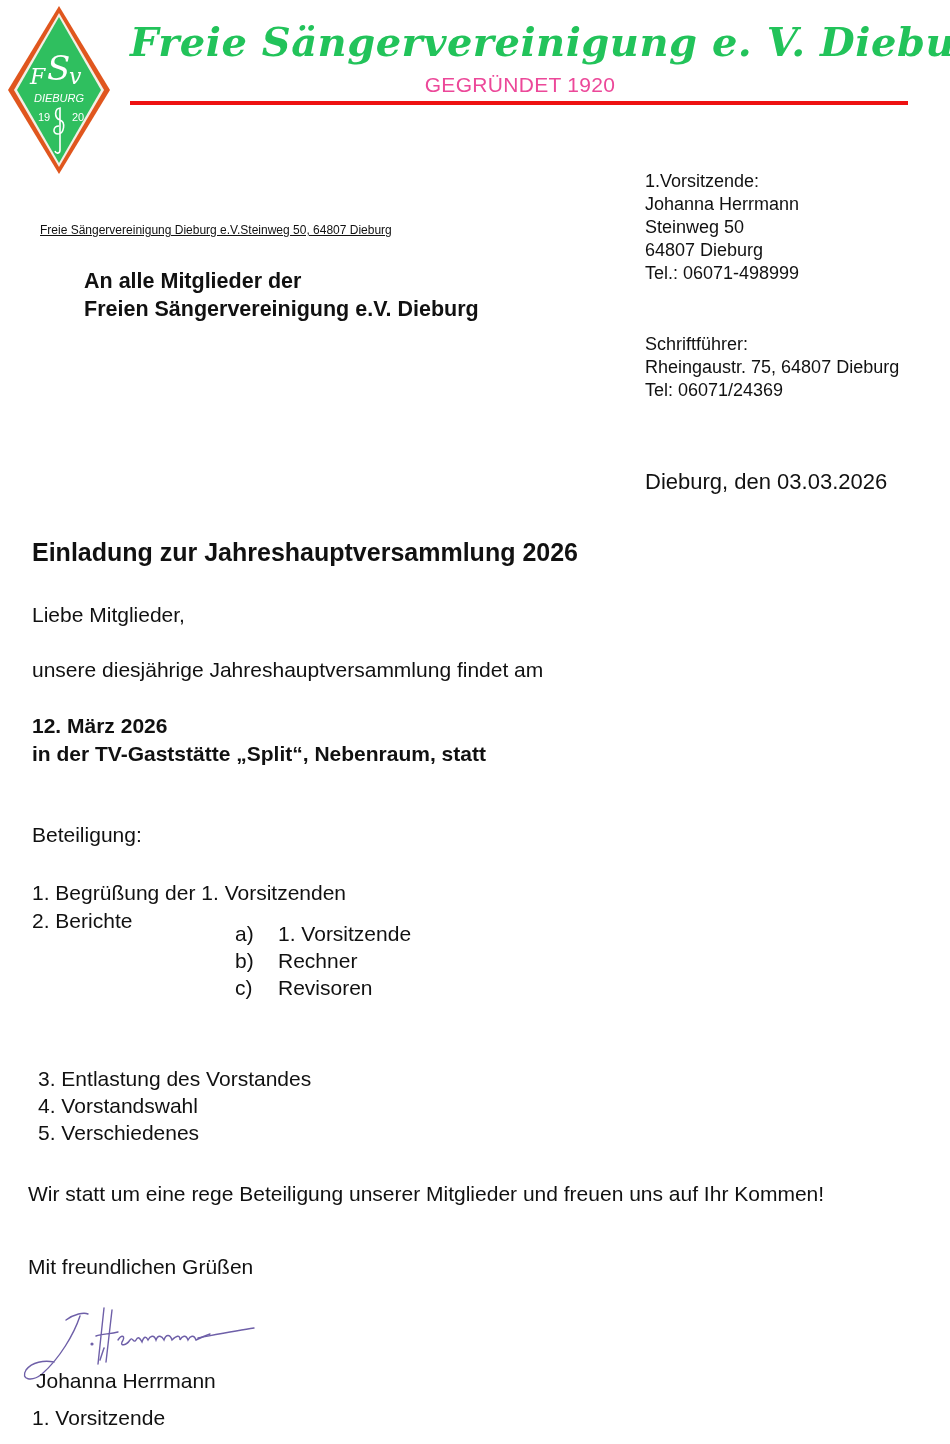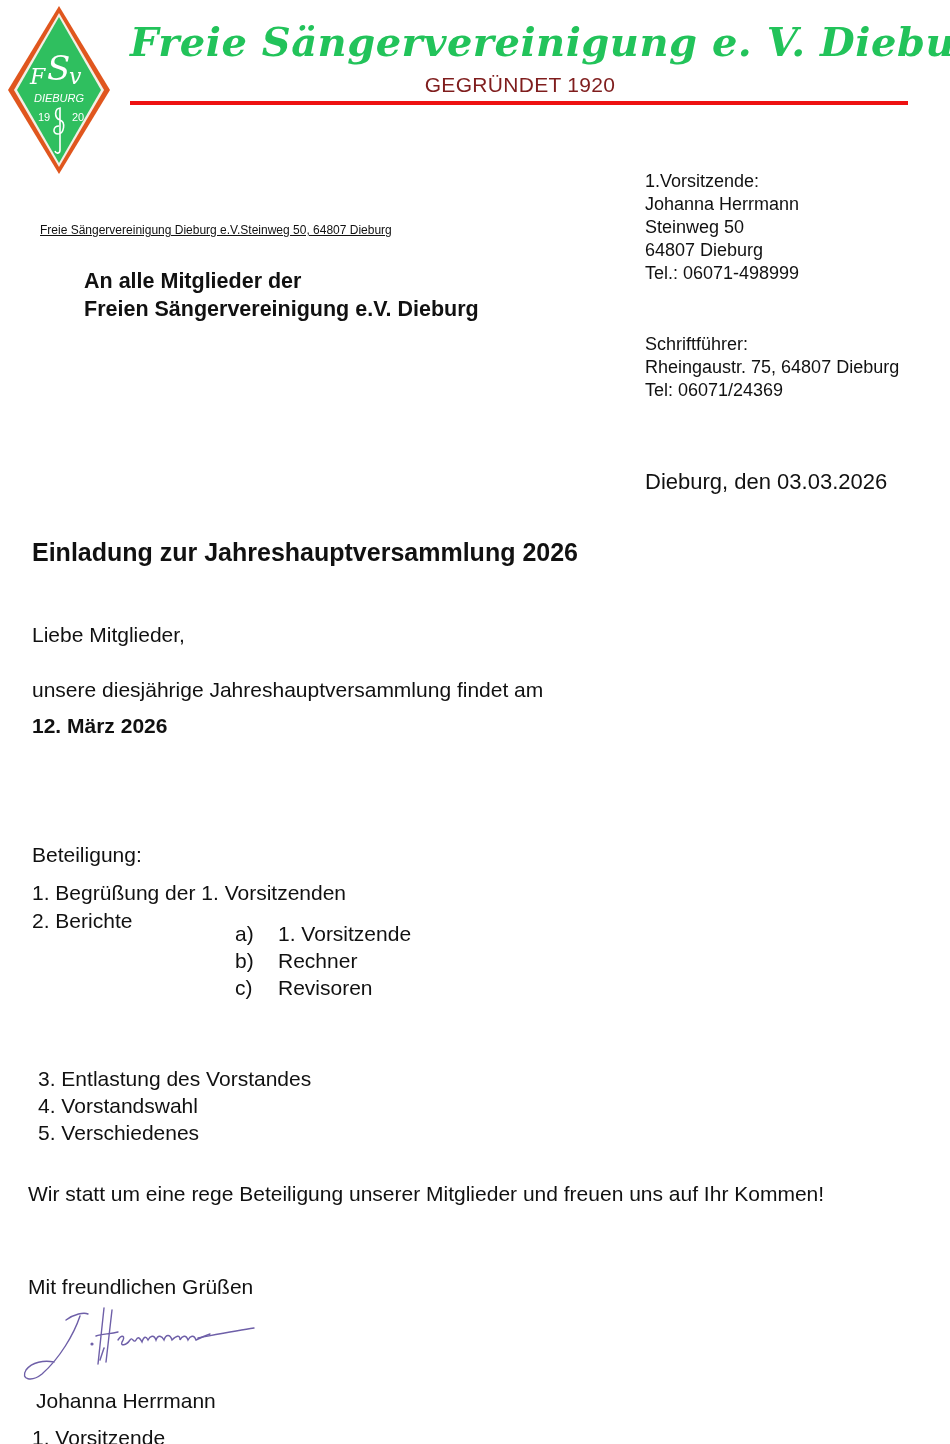--- a/index.html
+++ b/index.html
@@ -30,21 +30,21 @@
       font-size: 40px;
       letter-spacing: 0.5px;
       color: #22c35a;
       white-space: nowrap;
       transform: scaleX(1.0);
     }
     .founded {
       left: 130px; top: 73px; width: 780px;
       text-align: center;
       font-size: 21px;
-      color: #7f1d1d;
+      color: #ec4899;
       letter-spacing: 0.3px;
     }
     .header-rule {
       left: 130px; top: 101px; width: 778px; height: 4px;
       background: #ee1111;
     }
 
     
     .sender-line {
       left: 40px; top: 223px;
@@ -80,21 +80,20 @@
     
     .subject {
       left: 32px; top: 538px;
       font-size: 25px;
       font-weight: bold;
       white-space: nowrap;
     }
     .body-text {
       font-size: 21px;
       white-space: nowrap;
-      margin-top: 20px;
     }
     .greeting { left: 32px; top: 603px; }
     .intro { left: 32px; top: 658px; }
     .event {
       left: 32px; top: 712px;
       font-size: 21px;
       font-weight: bold;
       line-height: 28px;
     }
     .event div { white-space: nowrap; }
@@ -170,20 +169,21 @@
   <div>Tel: 06071/24369</div>
 </div>
 <div class="abs date-line">Dieburg, den 03.03.2026</div>
 
 <div class="abs subject">Einladung zur Jahreshauptversammlung 2026</div>
 <div class="abs body-text greeting">Liebe Mitglieder,</div>
 <div class="abs body-text intro">unsere diesjährige Jahreshauptversammlung findet am</div>
 
 <div class="abs event">
   <div>12. März 2026</div>
+  <div>in der TV-Gaststätte „Split“, Nebenraum,  statt</div>
 </div>
 
 <div class="abs body-text agenda-label">Beteiligung:</div>
 
 <div class="abs agenda-a">
   <div>
     <span>1.</span>
     <span>Begrüßung der 1. Vorsitzenden</span>
   </div>
   <div>

